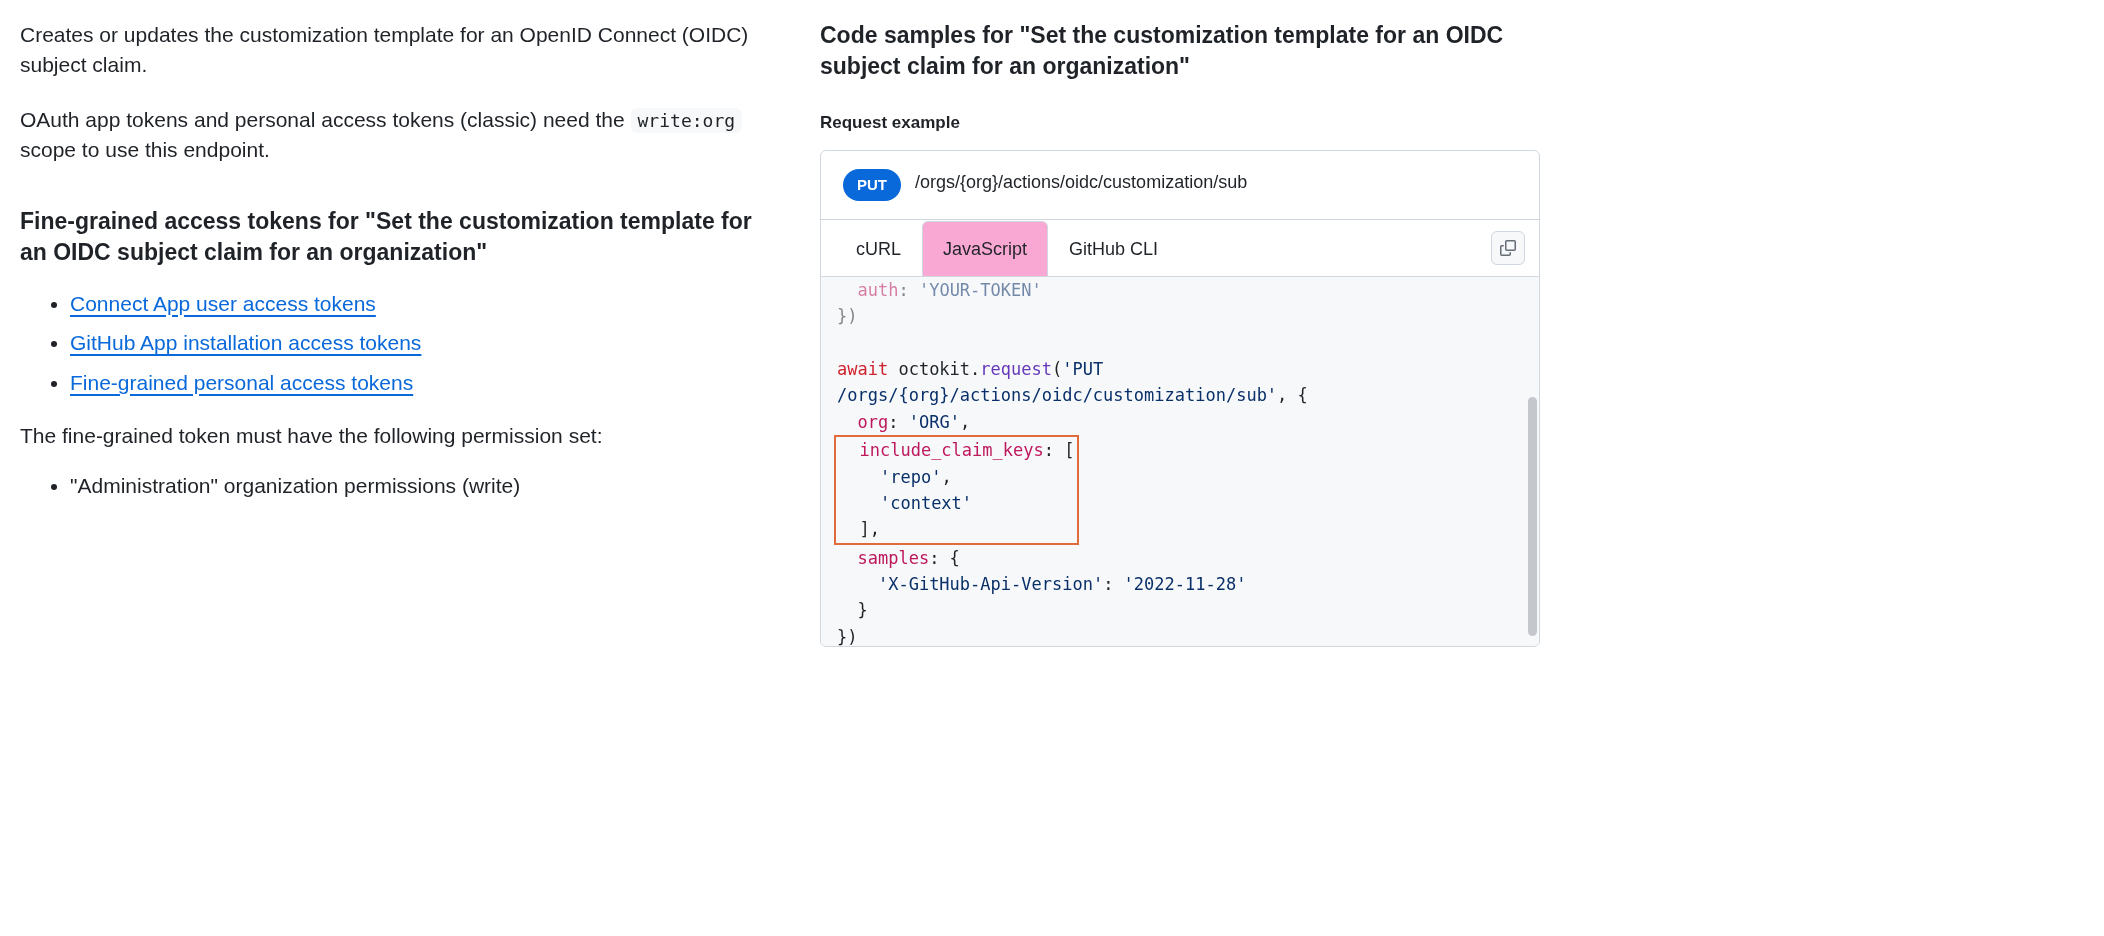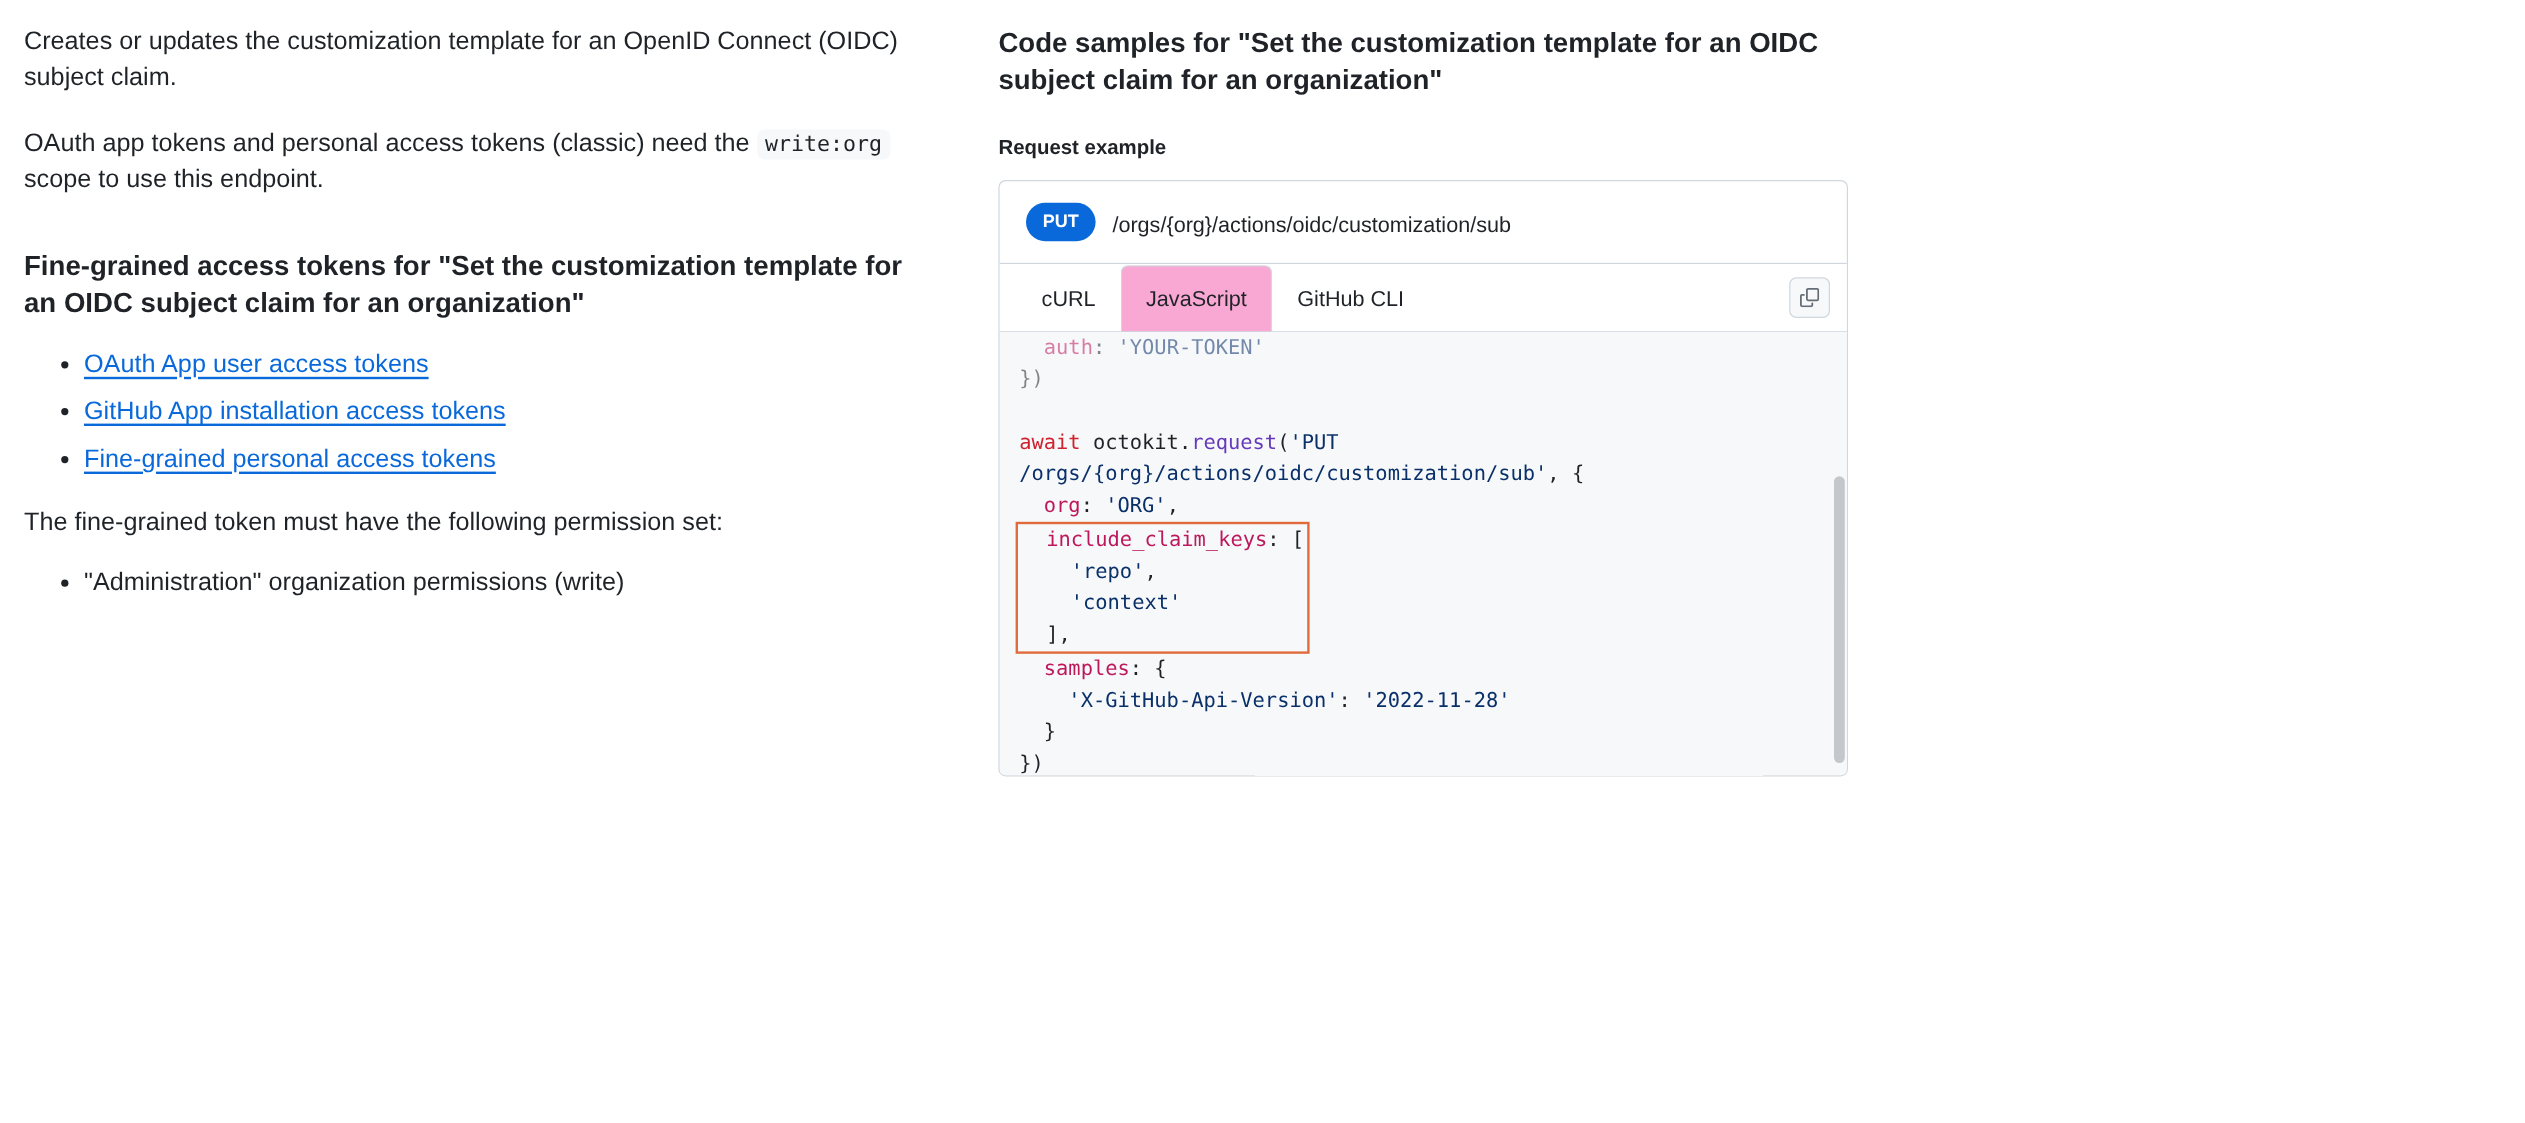--- a/index.html
+++ b/index.html
@@ -5,21 +5,21 @@
     * { box-sizing: border-box; margin: 0; padding: 0; }
     body {
       font-family: -apple-system, BlinkMacSystemFont, "Segoe UI", Helvetica, Arial, sans-serif;
       color: #1f2328;
       background: #fff;
       font-size: 16px;
       line-height: 1.5;
     }
     .container {
       display: flex;
-      gap: 52px;
+      gap: 40px;
       padding: 20px;
       max-width: 1560px;
     }
     .left {
       flex: 0 0 760px;
       padding-right: 20px;
     }
     .right {
       flex: 1;
     }
@@ -73,21 +73,21 @@
       margin-bottom: 14px;
     }
     .code-box {
       border: 1px solid #d0d7de;
       border-radius: 6px;
       overflow: hidden;
     }
     .method-row {
       padding: 18px 22px;
       display: flex;
-      align-items: flex-end;
+      align-items: flex-start;
       gap: 14px;
       border-bottom: 1px solid #d0d7de;
     }
     .method-pill {
       background: #0969da;
       color: #fff;
       font-size: 15px;
       font-weight: 600;
       padding: 5px 14px;
       border-radius: 20px;
@@ -180,21 +180,21 @@
 
 <div class="container">
   <div class="left">
     <p class="desc-text">Creates or updates the customization template for an OpenID Connect (OIDC) subject claim.</p>
     <p class="desc-text">
       <span>OAuth app tokens and personal access tokens (classic) need the </span><code class="inline-code">write:org</code><span> scope to use this endpoint.</span>
     </p>
 
     <h3 class="subheading">Fine-grained access tokens for "Set the customization template for an OIDC subject claim for an organization"</h3>
     <ul class="link-list">
-      <li><a href="#" class="doc-link">OAuth App user access tokens</a></li>
+      <li><a href="#" class="doc-link">Connect App user access tokens</a></li>
       <li><a href="#" class="doc-link">GitHub App installation access tokens</a></li>
       <li><a href="#" class="doc-link">Fine-grained personal access tokens</a></li>
     </ul>
     <p class="p-text">The fine-grained token must have the following permission set:</p>
     <ul class="plain-list">
       <li>"Administration" organization permissions (write)</li>
     </ul>
   </div>
 
   <div class="right">

